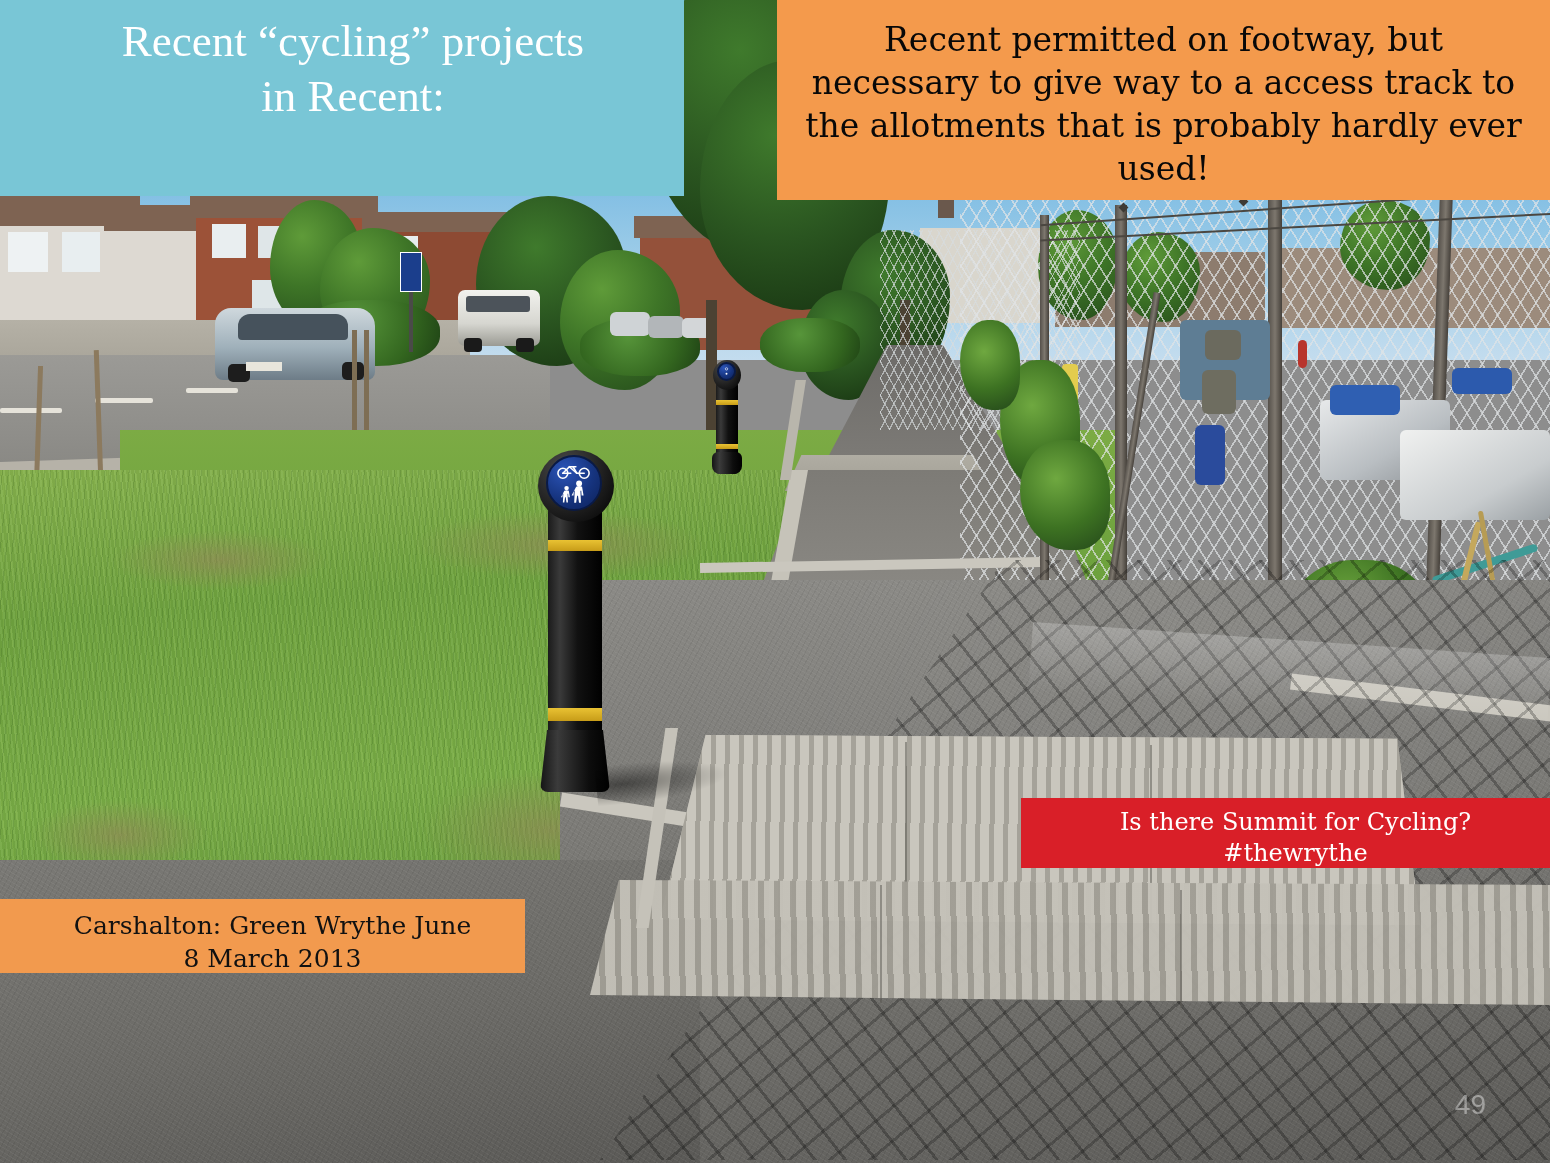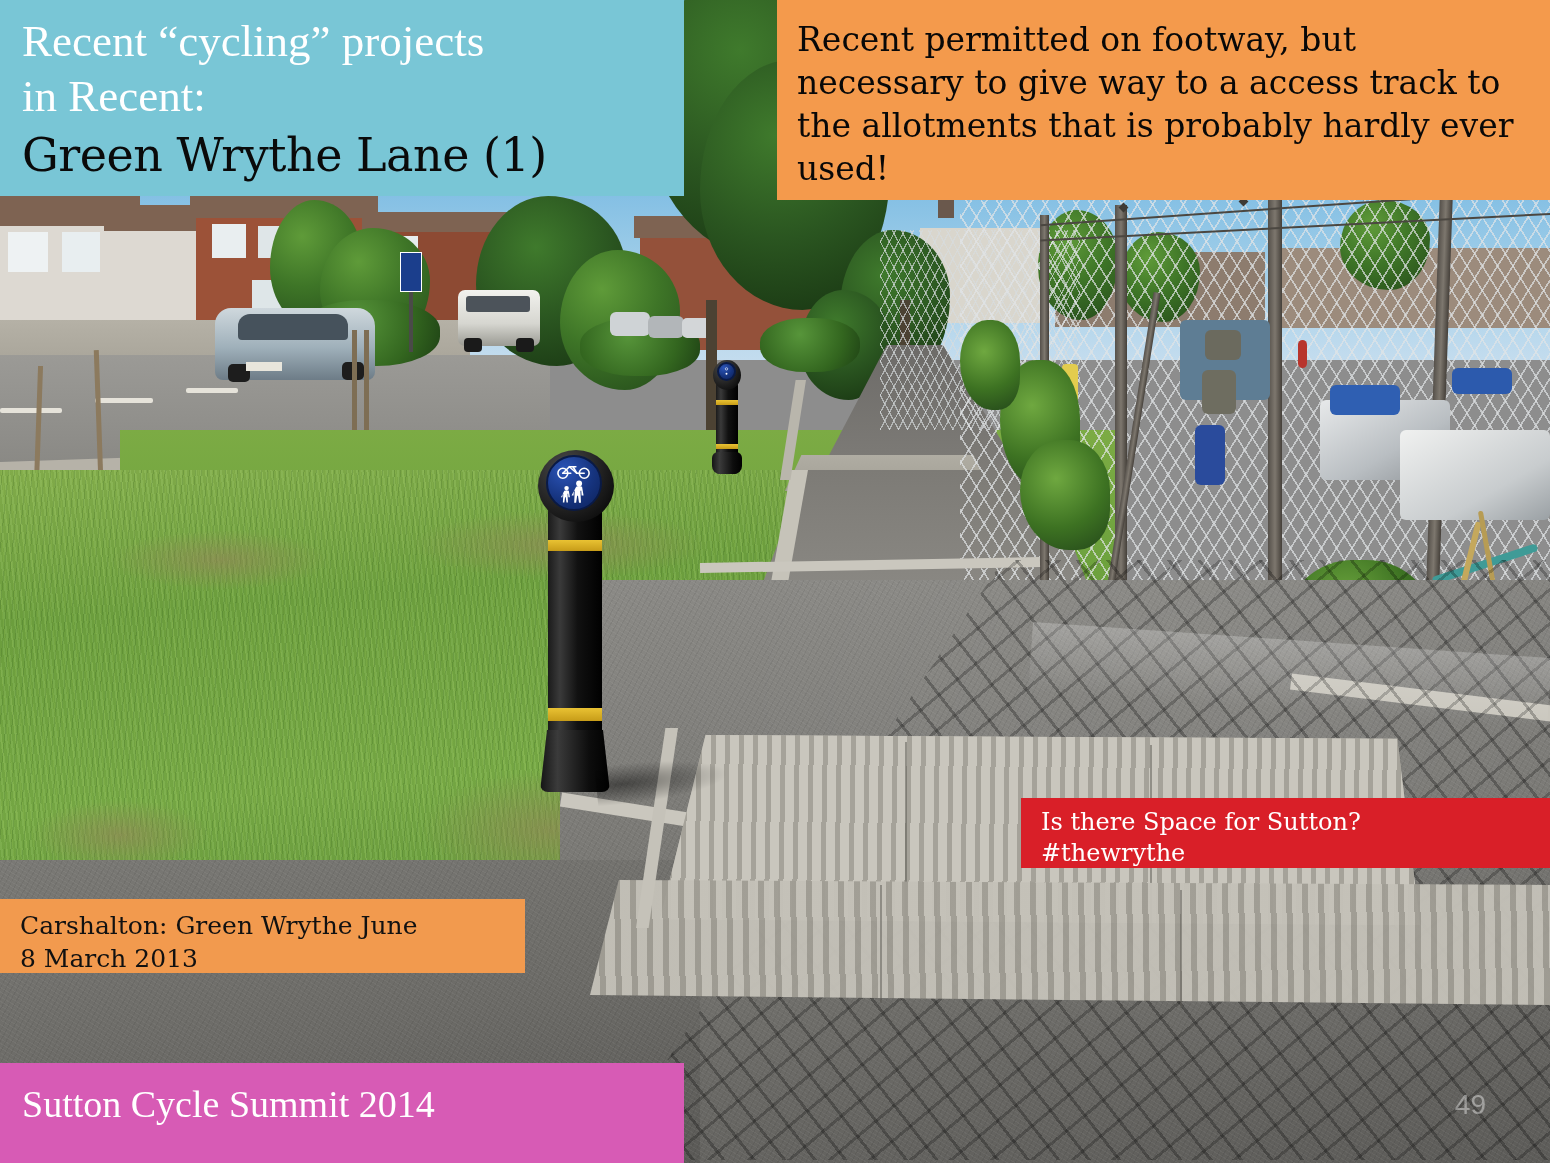--- a/index.html
+++ b/index.html
@@ -225,21 +225,21 @@
   }
   .sign-disc {
     position:absolute;
     background:radial-gradient(circle at 32% 26%, #2c55b8 0%, #16347f 55%, #0c2159 100%);
     border-radius:50%;
     border:2px solid #0a1a45;
   }
   .sign-svg { position:absolute; inset:0; }
 
   
-  .box { position:absolute; }
+  .box { position:absolute;text-align:center; }
 
   #title-box {
     left:0; top:0; width:684px; height:196px;
     background:#79c6d6;
     padding:14px 0 0 22px;
   }
   #title-box .line1, #title-box .line2 {
     color:#ffffff;
     font-size:45px; line-height:55px;
     font-family:"Liberation Serif", serif;
@@ -505,36 +505,32 @@
     <div class="bollard-base" style="left:540px;top:730px;width:70px;height:62px;clip-path:polygon(10% 0,90% 0,100% 100%,0 100%);"></div>
     <div style="position:absolute;left:596px;top:760px;width:130px;height:40px;background:radial-gradient(ellipse at 20% 50%, rgba(0,0,0,.45) 0%, rgba(0,0,0,0) 72%);transform:rotate(-6deg);"></div>
 
     <div style="position:absolute;left:1030px;top:640px;width:520px;height:70px;background:linear-gradient(180deg,rgba(255,255,255,.22),rgba(255,255,255,0));transform:rotate(4deg);"></div>
 
   </div>
 
   <div class="box" id="title-box">
     <div class="line1">Recent “cycling” projects</div>
     <div class="line2">in Recent:</div>
-    <div class="line3">Green Wrythe Lane (1)</div>
   </div>
 
   <div class="box" id="callout-box">
     <p>Recent permitted on footway, but necessary to give way to a access track to the allotments that is probably hardly ever used!</p>
   </div>
 
   <div class="box" id="photo-caption">
     <div>Carshalton: Green Wrythe June</div>
     <div>8 March 2013</div>
   </div>
 
   <div class="box" id="campaign-box">
-    <div>Is there Space for Sutton?</div>
+    <div>Is there Summit for Cycling?</div>
     <div>#thewrythe</div>
   </div>
 
-  <div class="box" id="footer-bar">
-    <div>Sutton Cycle Summit 2014</div>
-  </div>
 
   <div id="page-number">49</div>
 
 </div>
 
 </body></html>

